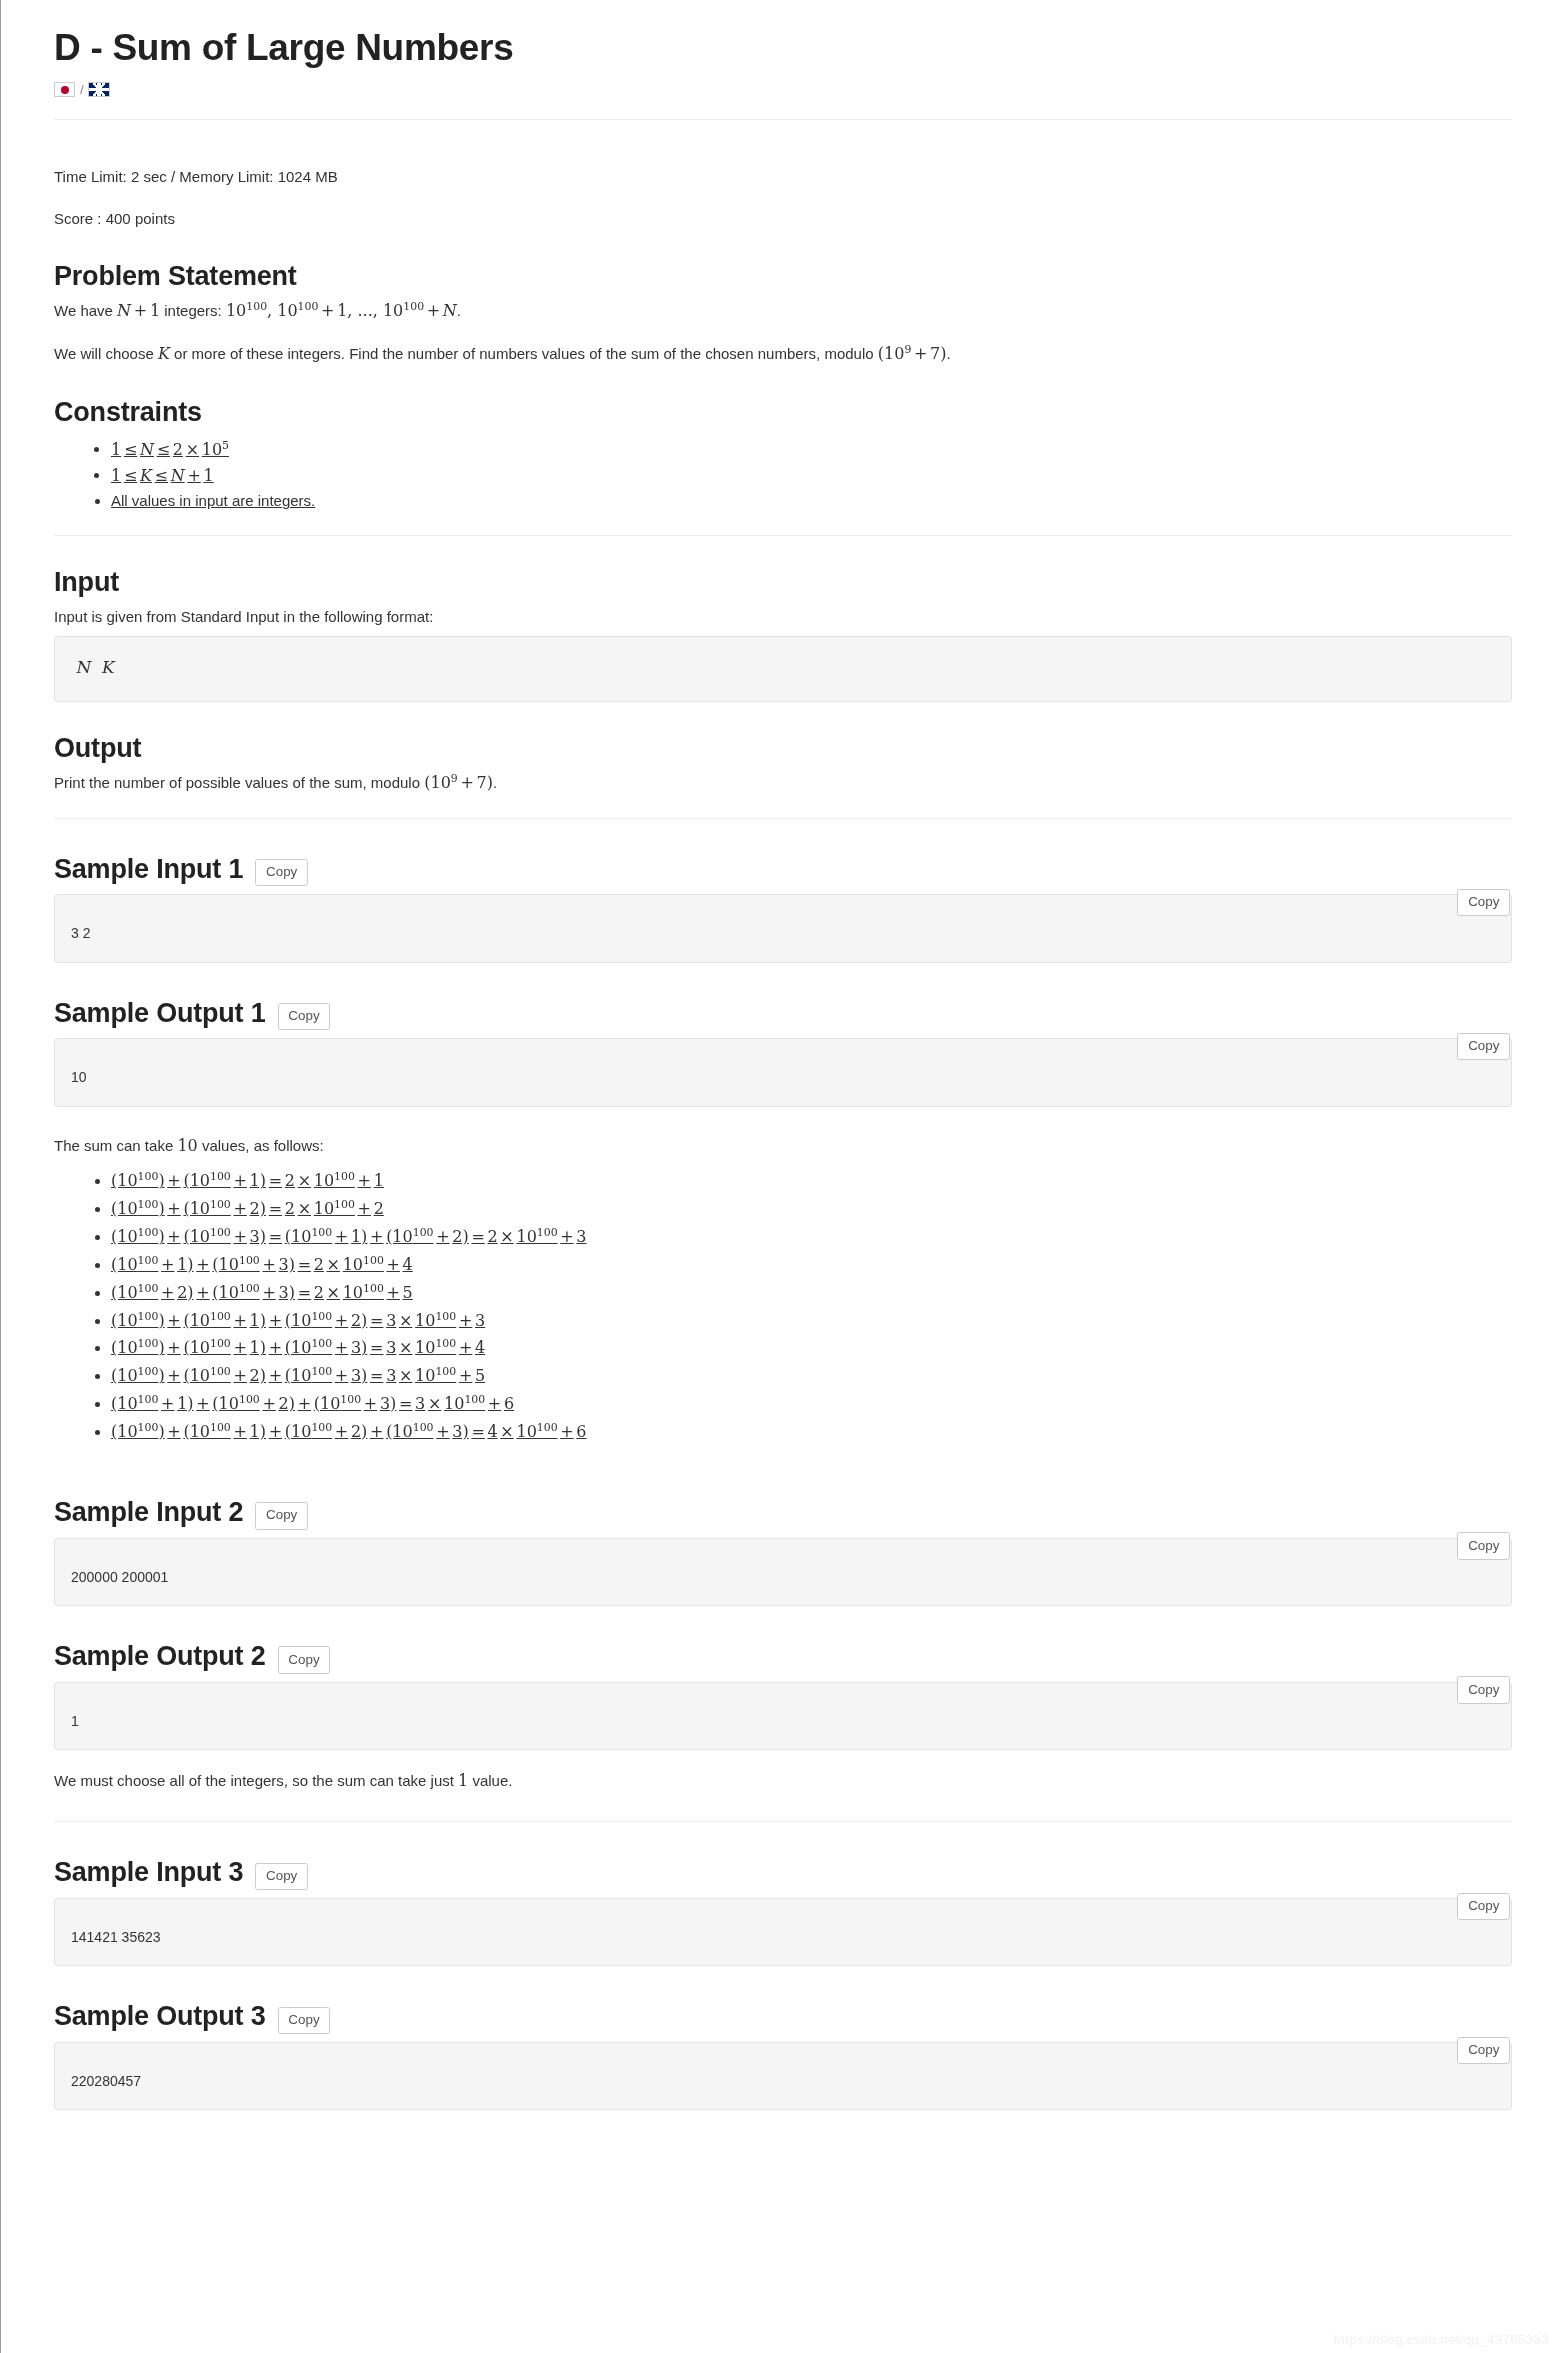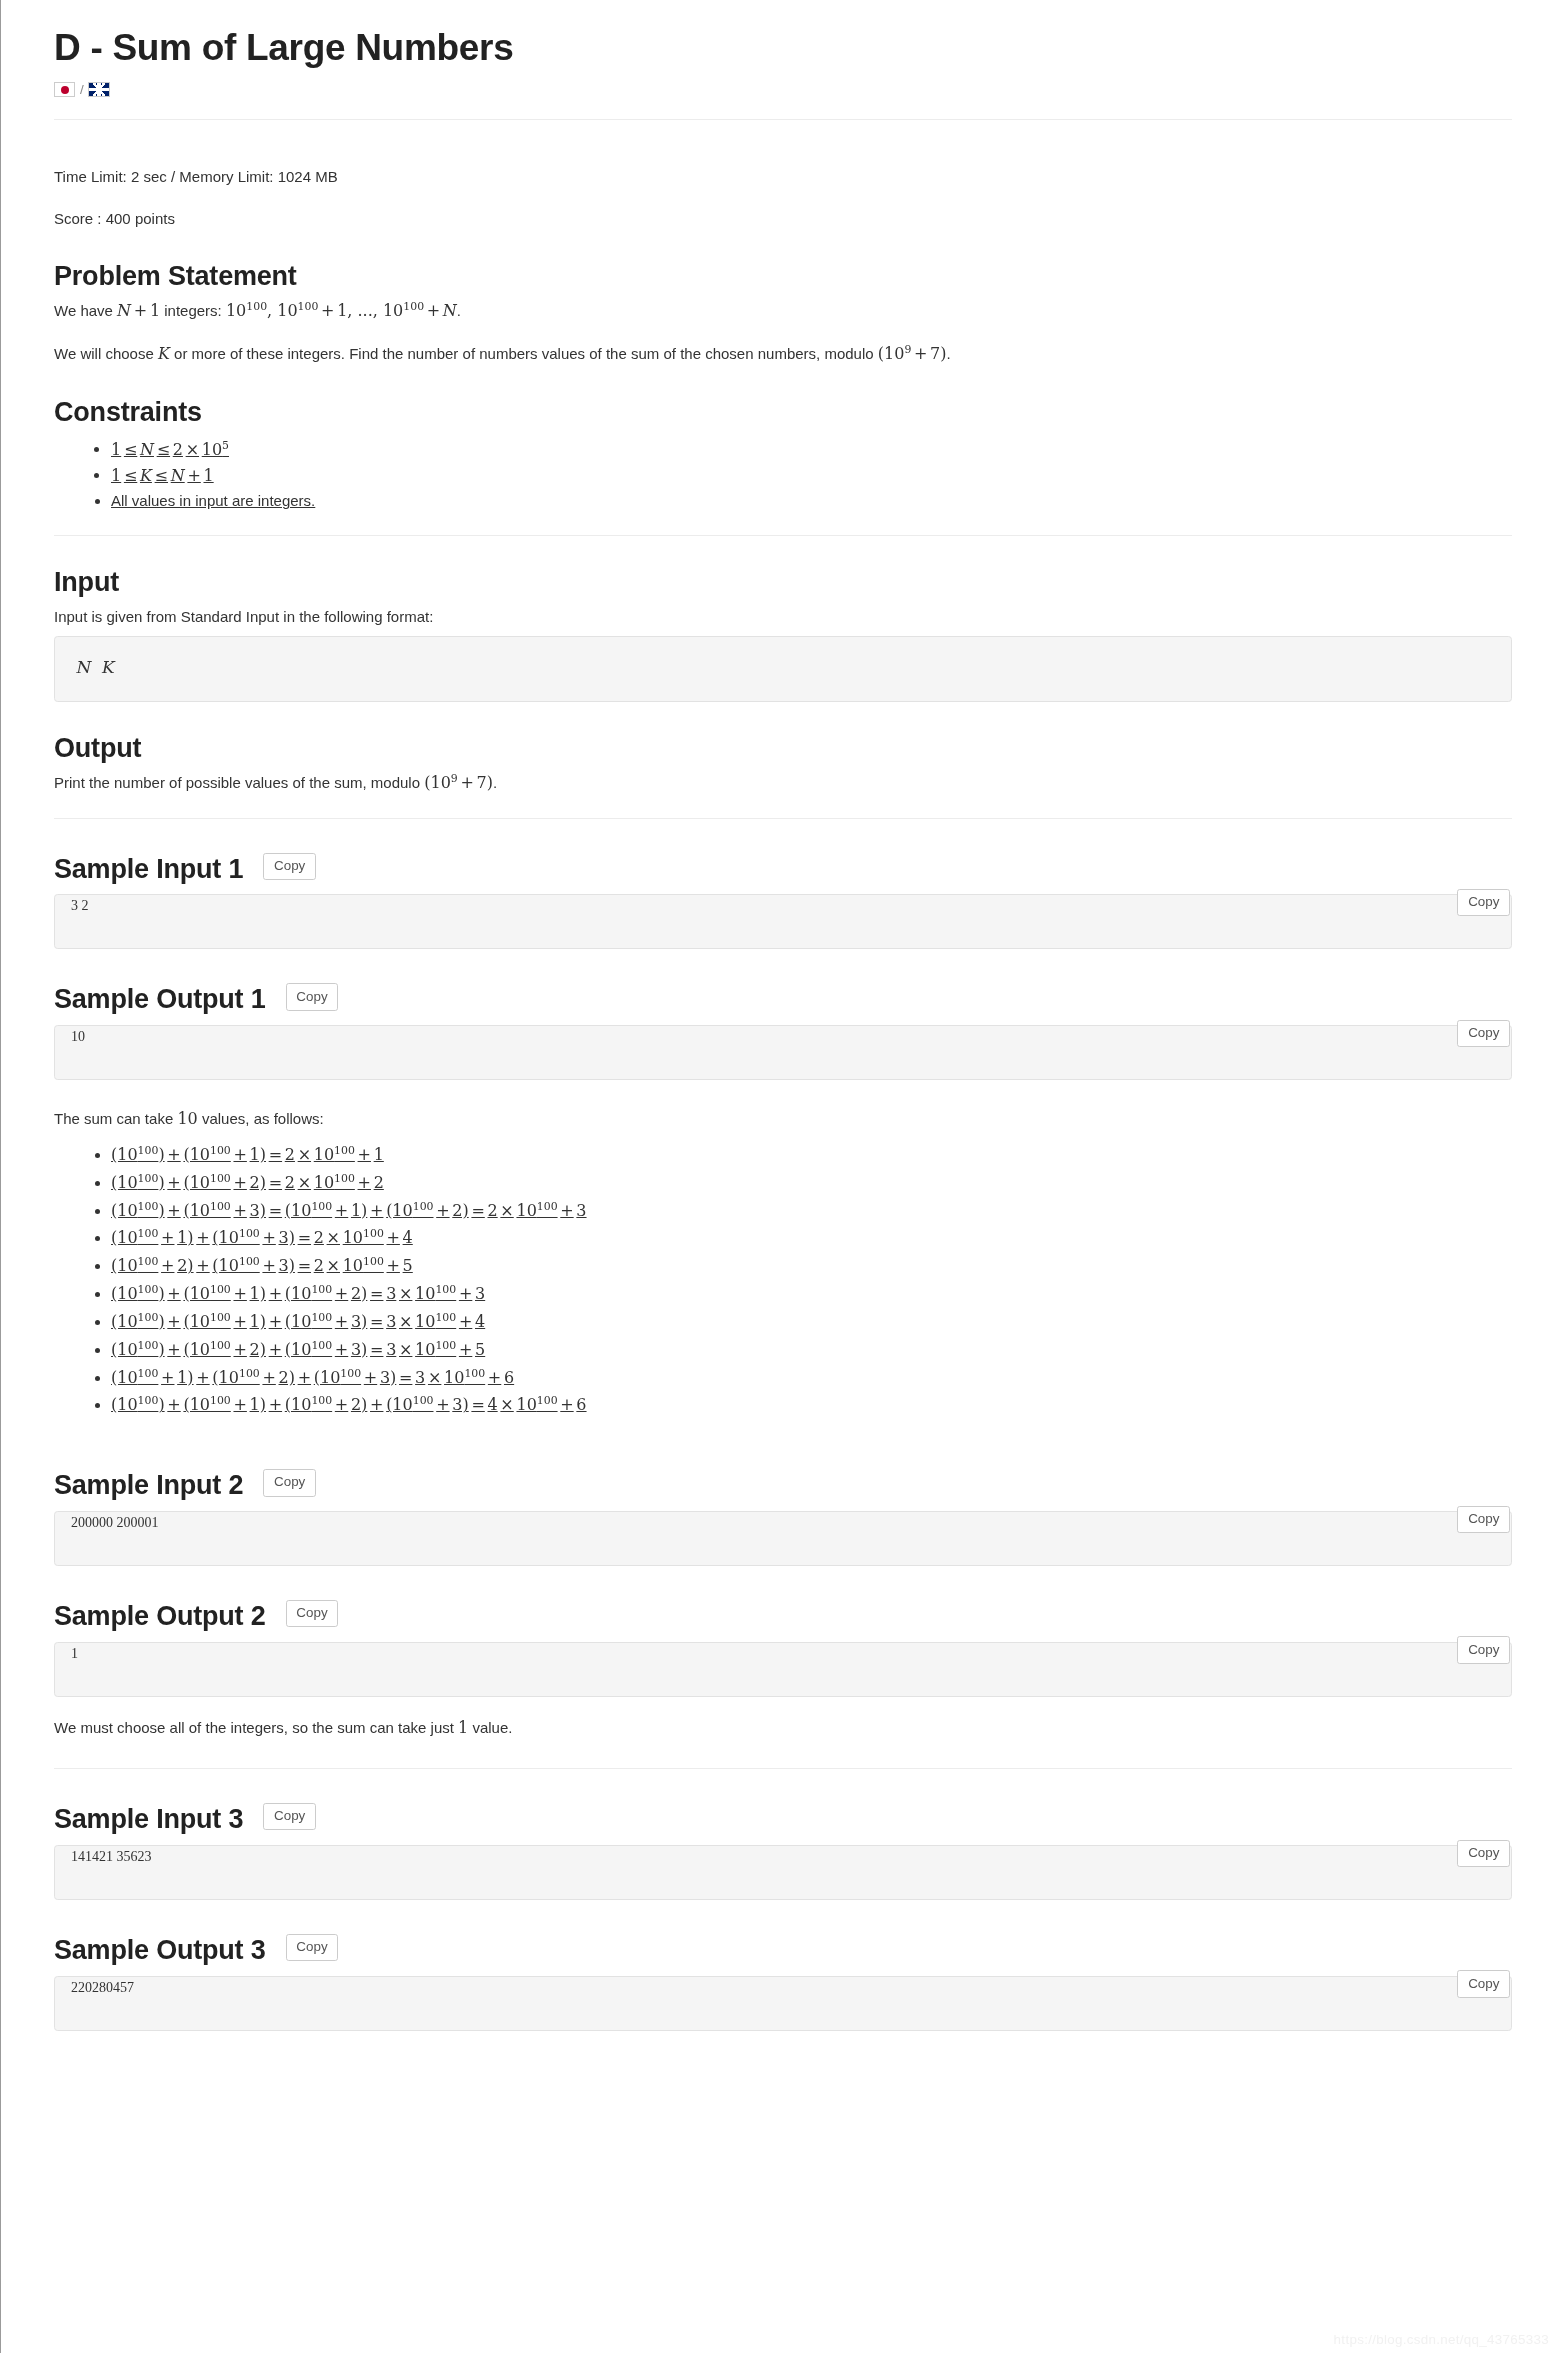--- a/index.html
+++ b/index.html
@@ -92,22 +92,22 @@
   h2.section {
     font-size: 27px;
     font-weight: bold;
     color: #222222;
     margin: 30px 0 5.3px 0;
     line-height: 1.25;
     letter-spacing: -0.2px;
   }
   h2.section.sample {
     display: flex;
-    align-items: flex-start;
-    gap: 20px;
+    align-items: flex-end;
+    gap: 12px;
     margin: 34px 0 8px 0;
   }
   p.body-text {
     font-size: 15px;
     line-height: 1.55;
     margin: 3.6px 0 0 0;
     color: #333;
   }
   
   .mathy {
@@ -166,23 +166,23 @@
   
   .code-wrap {
     position: relative;
     margin-top: 7.1px;
   }
   pre.code {
     margin: 0;
     background: #f5f5f5;
     border: 0.9px solid #e2e2e2;
     border-radius: 3.6px;
-    padding: 1px 16px 18px 16px;
+    padding: 28px 16px 18px 16px;
     min-height: 55px;
-    font-family: Liberation Serif, serif;
+    font-family: Liberation Sans, sans-serif;
     font-size: 14px;
     line-height: 1.45;
     color: #333333;
     white-space: pre;
     overflow: hidden;
   }
   pre.code.format {
     font-family: "DejaVu Serif","Liberation Serif",serif;
     font-size: 17px;
     font-style: italic;

